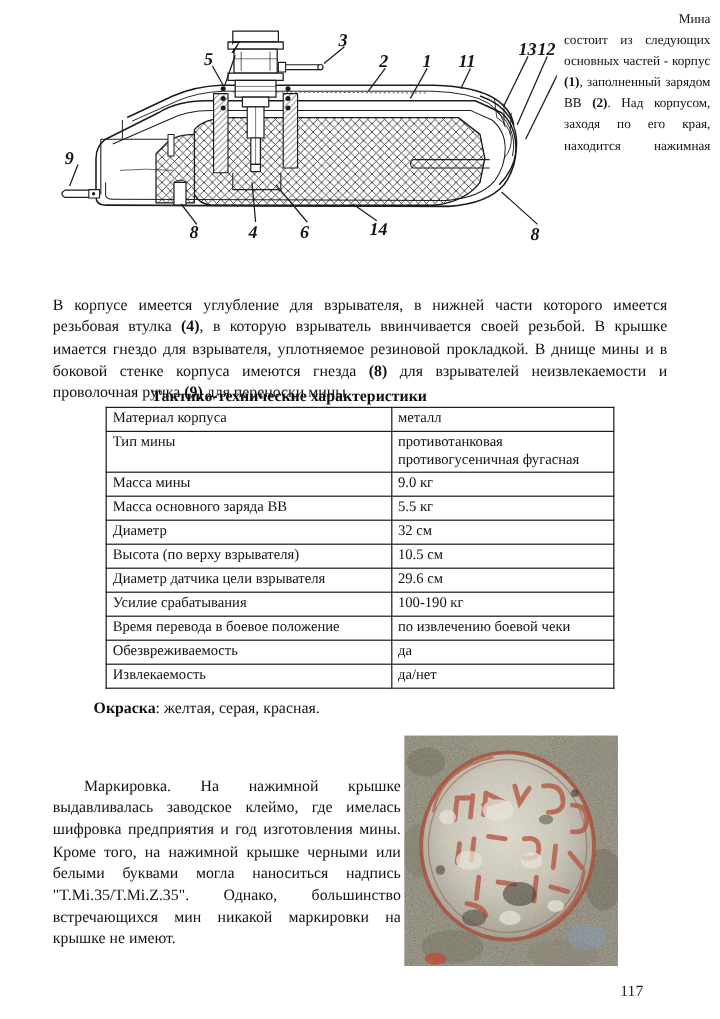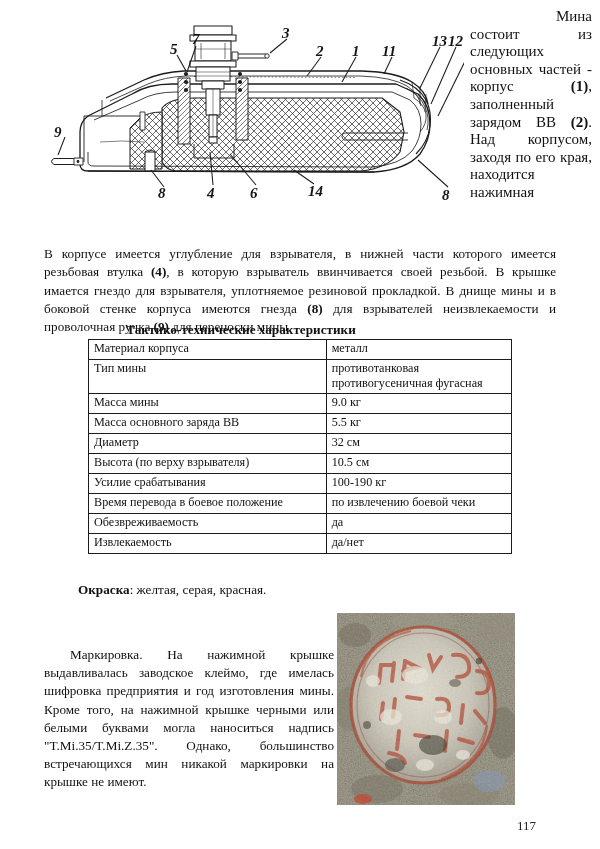--- a/index.html
+++ b/index.html
@@ -30,21 +30,21 @@
     top: 0;
     width: 600px;
     height: 212px;
   }
 
   .intro-col {
     position: absolute;
     right: 8px;
     top: 8px;
     width: 122px;
-    font-size: 15px;
+    font-size: 11px;
     line-height: 17.6px;
     text-align: justify;
     text-align-last: justify;
     color: #111;
   }
   .intro-col .first-line {
     text-align: right;
     text-align-last: right;
     display: block;
   }
@@ -340,20 +340,24 @@
         <td class="k">Масса основного заряда ВВ</td>
         <td class="v">5.5 кг</td>
       </tr>
       <tr>
         <td class="k">Диаметр</td>
         <td class="v">32 см</td>
       </tr>
       <tr>
         <td class="k">Высота (по верху взрывателя)</td>
         <td class="v">10.5 см</td>
+      </tr>
+      <tr>
+        <td class="k">Диаметр датчика цели взрывателя</td>
+        <td class="v">29.6 см</td>
       </tr>
       <tr>
         <td class="k">Усилие срабатывания</td>
         <td class="v">100-190 кг</td>
       </tr>
       <tr>
         <td class="k">Время перевода в боевое положение</td>
         <td class="v">по извлечению боевой чеки</td>
       </tr>
       <tr>

